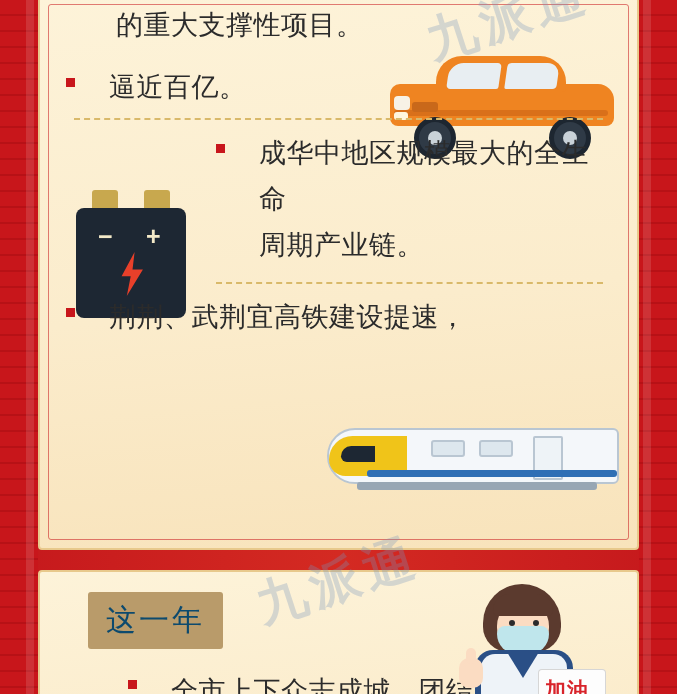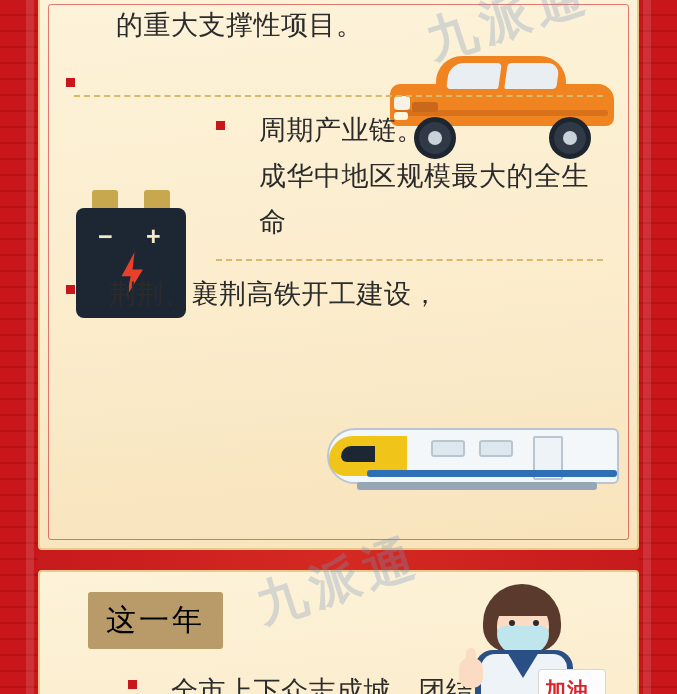--- a/index.html
+++ b/index.html
@@ -329,21 +329,21 @@
     border: 2px solid #e8c98c;
     box-sizing: border-box;
     border-radius: 4px;
     overflow: hidden;
   }
   .tag {
     position: absolute;
     left: 48px;
     top: 20px;
     background: #b99b6a;
-    color: #000000;
+    color: #0c4a6e;
     font-size: 30px;
     letter-spacing: 3px;
     padding: 8px 18px;
     border-radius: 3px;
     font-family: "Liberation Sans", sans-serif;
   }
   .card2 .content2 {
     position: absolute;
     left: 88px;
     top: 96px;
@@ -463,39 +463,40 @@
 
     <div class="content" style="padding-top:6px;">
 
       <div class="row bullet-block" style="padding-left:26px;">
         <div class="txt">的重大支撑性项目。</div>
       </div>
 
       <div class="row bullet-block" style="margin-top:16px;">
         <span class="bullet"></span>
         <div>
+          <div class="txt">逼近百亿。</div>
         </div>
       </div>
 
       <div class="divider" style="margin-top:8px;"></div>
 
       <div class="row bullet-block" style="margin-left:150px;">
         <span class="bullet"></span>
         <div>
+          <div class="txt">成华中地区规模最大的全生命</div>
           <div class="txt">周期产业链。</div>
-          <div class="txt">成华中地区规模最大的全生命</div>
         </div>
       </div>
 
       <div class="divider" style="margin:14px 8px 6px 150px;"></div>
 
       <div class="row bullet-block" style="margin-top:10px;">
         <span class="bullet"></span>
         <div>
-          <div class="txt">荆荆、襄荆高铁开工建设，</div>
+          <div class="txt">荆荆、武荆宜高铁建设提速，</div>
         </div>
       </div>
 
     </div>
 
     <div class="car">
       <div class="car-body"></div>
       <div class="car-roof"></div>
       <div class="car-win1"></div>
       <div class="car-win2"></div>

